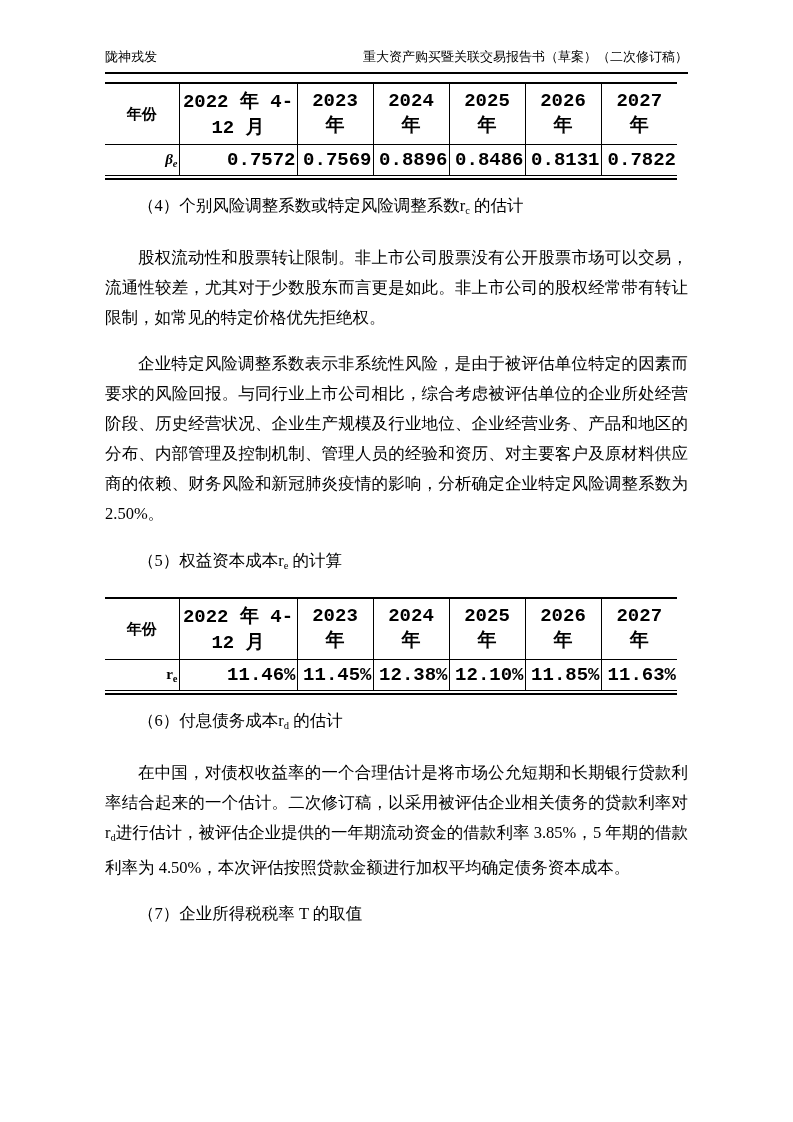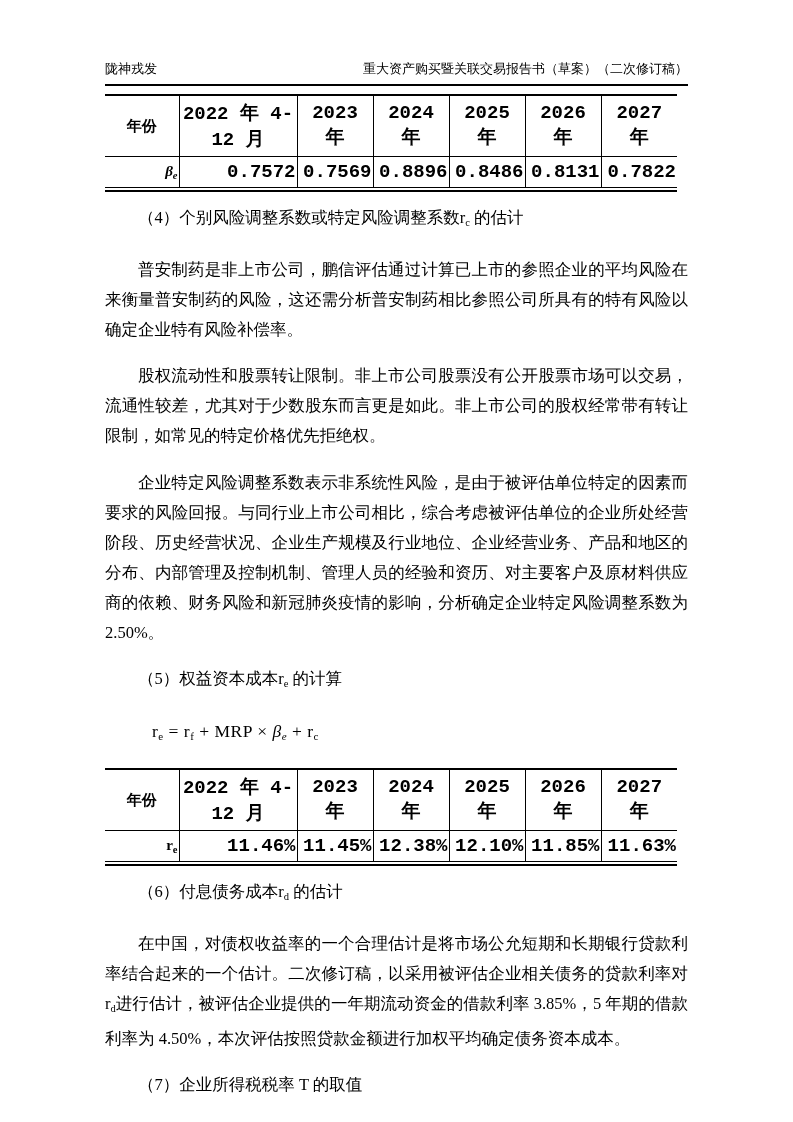--- a/index.html
+++ b/index.html
@@ -1,18 +1,18 @@
 <!DOCTYPE html>
 <html><head>
 <meta charset="utf-8">
 <style>
   html, body { margin: 0; padding: 0; background: #ffffff; }
   .page {
     width: 793px; height: 1122px; box-sizing: border-box;
-    padding: 60px 105px 0 105px;
+    padding: 48px 105px 0 105px;
     background: #ffffff; color: #000;
     font-family: "Liberation Serif", "DejaVu Serif", serif;
     overflow: hidden; position: relative;
   }
   
   .hdr {
     display: flex; justify-content: space-between; align-items: flex-end;
     font-size: 13px; line-height: 18px;
     padding-bottom: 6px; border-bottom: 2px solid #000;
   }
@@ -90,29 +90,27 @@
         <td class="num">0.8486</td>
         <td class="num">0.8131</td>
         <td class="num">0.7822</td>
       </tr>
     </tbody>
       </table>
   </div>
 
   <p class="heading"><span>（4）个别风险调整系数或特定风险调整系数r</span><span class="sub">c</span><span> 的估计</span></p>
 
-  <p class="para">普安制药是非上市公司，鹏信评估通过计算已上市的参照企业的平均风险在来衡量普安制药的风险，这还需分析普安制药相比参照公司所具有的特有风险以确定企业特有风险补偿率。</p>
 
   <p class="para">股权流动性和股票转让限制。非上市公司股票没有公开股票市场可以交易，流通性较差，尤其对于少数股东而言更是如此。非上市公司的股权经常带有转让限制，如常见的特定价格优先拒绝权。</p>
 
   <p class="para">企业特定风险调整系数表示非系统性风险，是由于被评估单位特定的因素而要求的风险回报。与同行业上市公司相比，综合考虑被评估单位的企业所处经营阶段、历史经营状况、企业生产规模及行业地位、企业经营业务、产品和地区的分布、内部管理及控制机制、管理人员的经验和资历、对主要客户及原材料供应商的依赖、财务风险和新冠肺炎疫情的影响，分析确定企业特定风险调整系数为 2.50%。</p>
 
   <p class="heading"><span>（5）权益资本成本r</span><span class="sub">e</span><span> 的计算</span></p>
 
-  <p class="formula"><span><span>r</span><span class="sub">e</span></span><span><span> = r</span><span class="sub">f</span></span><span><span> + MRP × </span></span><span class="beta-it"><span>β</span><span class="sub">e</span></span><span><span> + r</span><span class="sub">c</span></span></p>
 
   <div class="tblwrap">
     <table>
       <colgroup>
         <col style="width:74px">
           <col style="width:118px">
           <col style="width:76px">
         <col style="width:76px">
           <col style="width:76px">
           <col style="width:76px">

